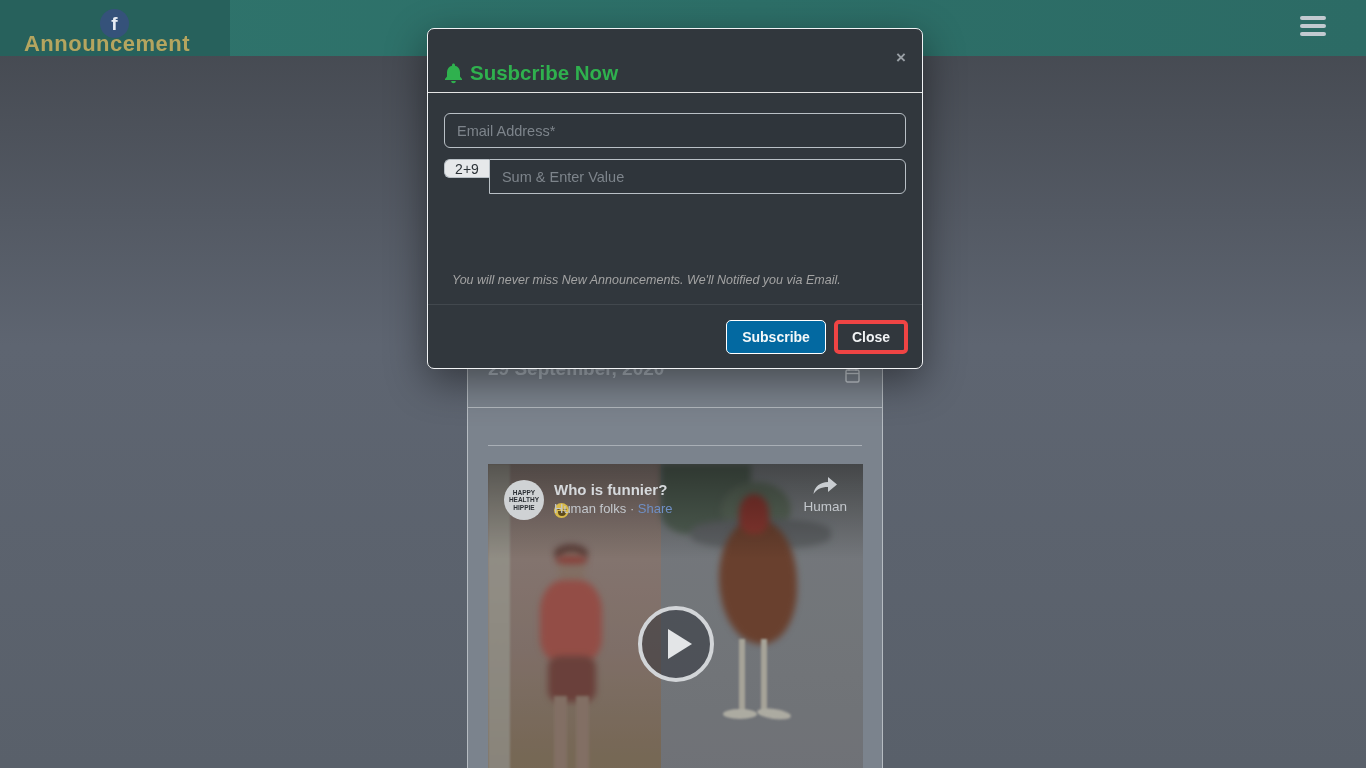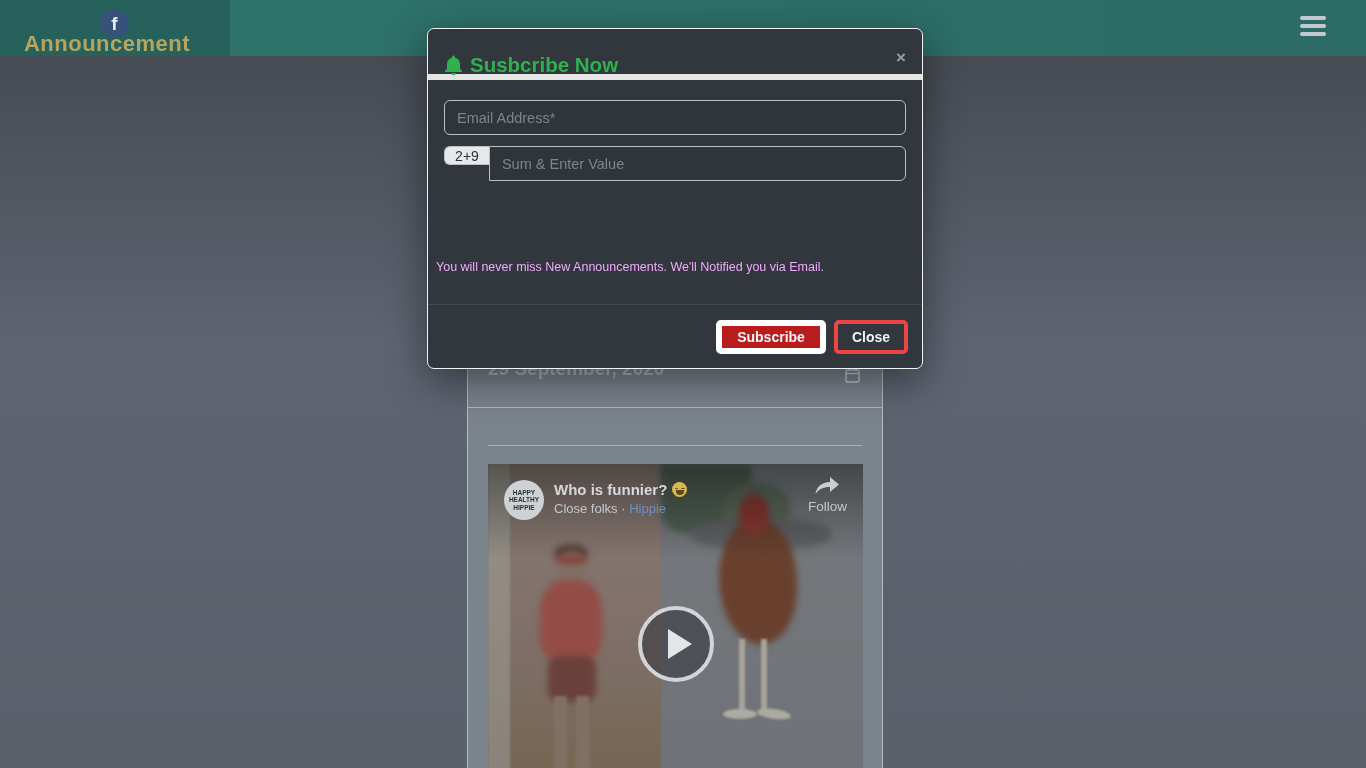--- a/index.html
+++ b/index.html
@@ -48,51 +48,51 @@
   .w-band { left:68px; top:92px; width:31px; height:8px; background:#a24a42; border-radius:40%; }
   .w-torso { left:52px; top:116px; width:62px; height:82px; background:#b05a50; border-radius:38% 38% 30% 30%; }
   .w-shorts { left:60px; top:192px; width:48px; height:46px; background:#7e4a42; border-radius:25%; }
   .w-leg { top:232px; width:13px; height:85px; background:#9b8374; filter:blur(1.5px); position:absolute; }
   .vid-shade { position:absolute; inset:0; background:rgba(18,22,30,0.18); }
   .vid-topfade { position:absolute; left:0; top:0; width:100%; height:95px;
                  background:linear-gradient(180deg,rgba(0,0,0,.42),rgba(0,0,0,0)); }
   .avatar { position:absolute; left:16px; top:16px; width:40px; height:40px; border-radius:50%;
             background:#cfd2d4; color:#2c3035; font-weight:bold; font-size:6.5px; line-height:1.15;
             display:flex; align-items:center; justify-content:center; text-align:center; }
-  .vid-title-row { position:absolute; left:66px; top:17px; color:#d6d9dc; font-weight:bold; font-size:15px; display:flex; align-items:center; gap:5px; }
+  .vid-title-row { position:absolute; left:66px; top:17px; color:#d6d9dc; font-weight:bold; font-size:15px; display:flex; align-items:flex-start; gap:5px;flex-direction:column; }
   .vid-byline { position:absolute; left:66px; top:37px; font-size:13px; color:#c3c7cc; }
   .vid-byline .follow { color:#6f8fc5; }
   .share-wrap { position:absolute; right:16px; top:12px; text-align:center; color:#c3c7cc; font-size:13.5px; }
   .play-ring { position:absolute; left:150px; top:142px; width:76px; height:76px; border-radius:50%;
                border:4px solid #d2d5d8; background:rgba(35,40,48,.45); display:flex; align-items:center; justify-content:center; }
   .play-tri { width:0; height:0; border-left:24px solid #e3e5e7; border-top:15px solid transparent; border-bottom:15px solid transparent; margin-left:7px; }
 
   
   .modal { position:absolute; left:427px; top:28px; width:496px; height:341px;
            background:#31373d; border:1px solid #f1f3f5; border-radius:7px;
            box-shadow:0 12px 40px rgba(0,0,0,.45); z-index:10; }
-  .modal-header { position:relative; height:51px; border-bottom:6px solid #e5e5e5; padding:24px 16px 0 16px; }
+  .modal-header { position:relative; height:64px; border-bottom:1px solid #e5e5e5; padding:32px 16px 0 16px; }
   .modal-title { color:#2fb14e; font-weight:bold; font-size:20.5px; display:flex; align-items:center; gap:7px; }
   .modal-x { position:absolute; right:16px; top:20px; color:#9aa0a6; font-weight:bold; font-size:17px; line-height:1; cursor:pointer; }
   .modal-body { position:relative; height:212px; padding:20px 16px 0 16px; }
   .inp { width:100%; height:35px; background:#2f353b; border:1px solid #b9c0c6; border-radius:6px;
          color:#bef264; font-size:14.5px; padding:0 12px; outline:none; font-family:inherit; }
   .inp::placeholder { color:#7d848b; }
   .human-label { margin-top:19px; display:flex; align-items:center; gap:6px;
                  color:#f2f4f6; font-weight:bold; font-size:14.5px; }
   .captcha-row { margin-top:11px; display:flex; height:19px; }
   .captcha-prefix { width:50px; background:#e6e8ea; color:#2c3237; font-size:14px;
                     border:1px solid #b9c0c6; border-right:none; border-radius:6px 0 0 6px;
                     display:flex; align-items:center; justify-content:center; }
   .captcha-input { border-radius:0 6px 6px 0; }
-  .note { position:absolute; left:8px; top:180px; color:#f0abfc; font-size:12.5px; }
+  .note { position:absolute; left:24px; top:180px; color:#a3a3a3; font-size:12.5px;font-style:italic; }
   .modal-footer { position:absolute; left:0; bottom:0; width:100%; height:64px;
                   border-top:1px solid #42484e; display:flex; align-items:center; justify-content:flex-end; gap:8px; padding:0 14px; }
   .btn { height:34px; border-radius:5px; font-family:inherit; font-size:14px; font-weight:bold; cursor:pointer; }
-  .btn-subscribe { background:#b91c1c; color:#f4f8f9; border:6px solid #ffffff; padding:0 15px; }
+  .btn-subscribe { background:#0369a1; color:#f4f8f9; border:1px solid #ffffff; padding:0 15px; }
   .btn-close { background:transparent; color:#f1f3f5; border:4px solid #ef4444; padding:0 14px; }
 
   .emoji { width:15px; height:15px; border-radius:50%; background:#d8b94a; position:relative; display:inline-block; }
   .emoji:before { content:""; position:absolute; left:2.5px; top:4px; width:3.5px; height:2px; border-bottom:1.5px solid #5c4a1e; border-radius:50%; }
   .emoji:after { content:""; position:absolute; right:2.5px; top:4px; width:3.5px; height:2px; border-bottom:1.5px solid #5c4a1e; border-radius:50%; }
   .emoji .mouth { position:absolute; left:3.5px; bottom:2.5px; width:8px; height:4.5px; background:#5c4a1e; border-radius:0 0 8px 8px; }
 </style>
 </head>
 <body>
 
@@ -148,29 +148,29 @@
       <div class="vid-shade"></div>
       <div class="vid-topfade"></div>
       <div class="avatar">HAPPY HEALTHY HIPPIE</div>
       <div class="vid-title-row">
         <span>Who is funnier?</span>
         <span class="emoji">
             <span class="mouth"></span>
           </span>
       </div>
       <div class="vid-byline">
-        <span>Close folks</span>
+        <span>Human folks</span>
         <span>·</span>
-        <span class="follow">Hippie</span>
+        <span class="follow">Share</span>
       </div>
       <div class="share-wrap">
         <svg width="26" height="20" viewBox="0 0 26 20" fill="#c9cdd1">
           <path d="M16 1 L25 8.5 L16 16 L16 11 C9 11 4.5 13.5 1.5 18 C2.5 10.5 8 6.2 16 6 Z"></path>
         </svg>
-        <div>Follow</div>
+        <div>Human</div>
       </div>
       <div class="play-ring">
         <div class="play-tri"></div>
       </div>
     </div>
   </div>
 </div>
 
 <div class="modal">
   <div class="modal-header">

